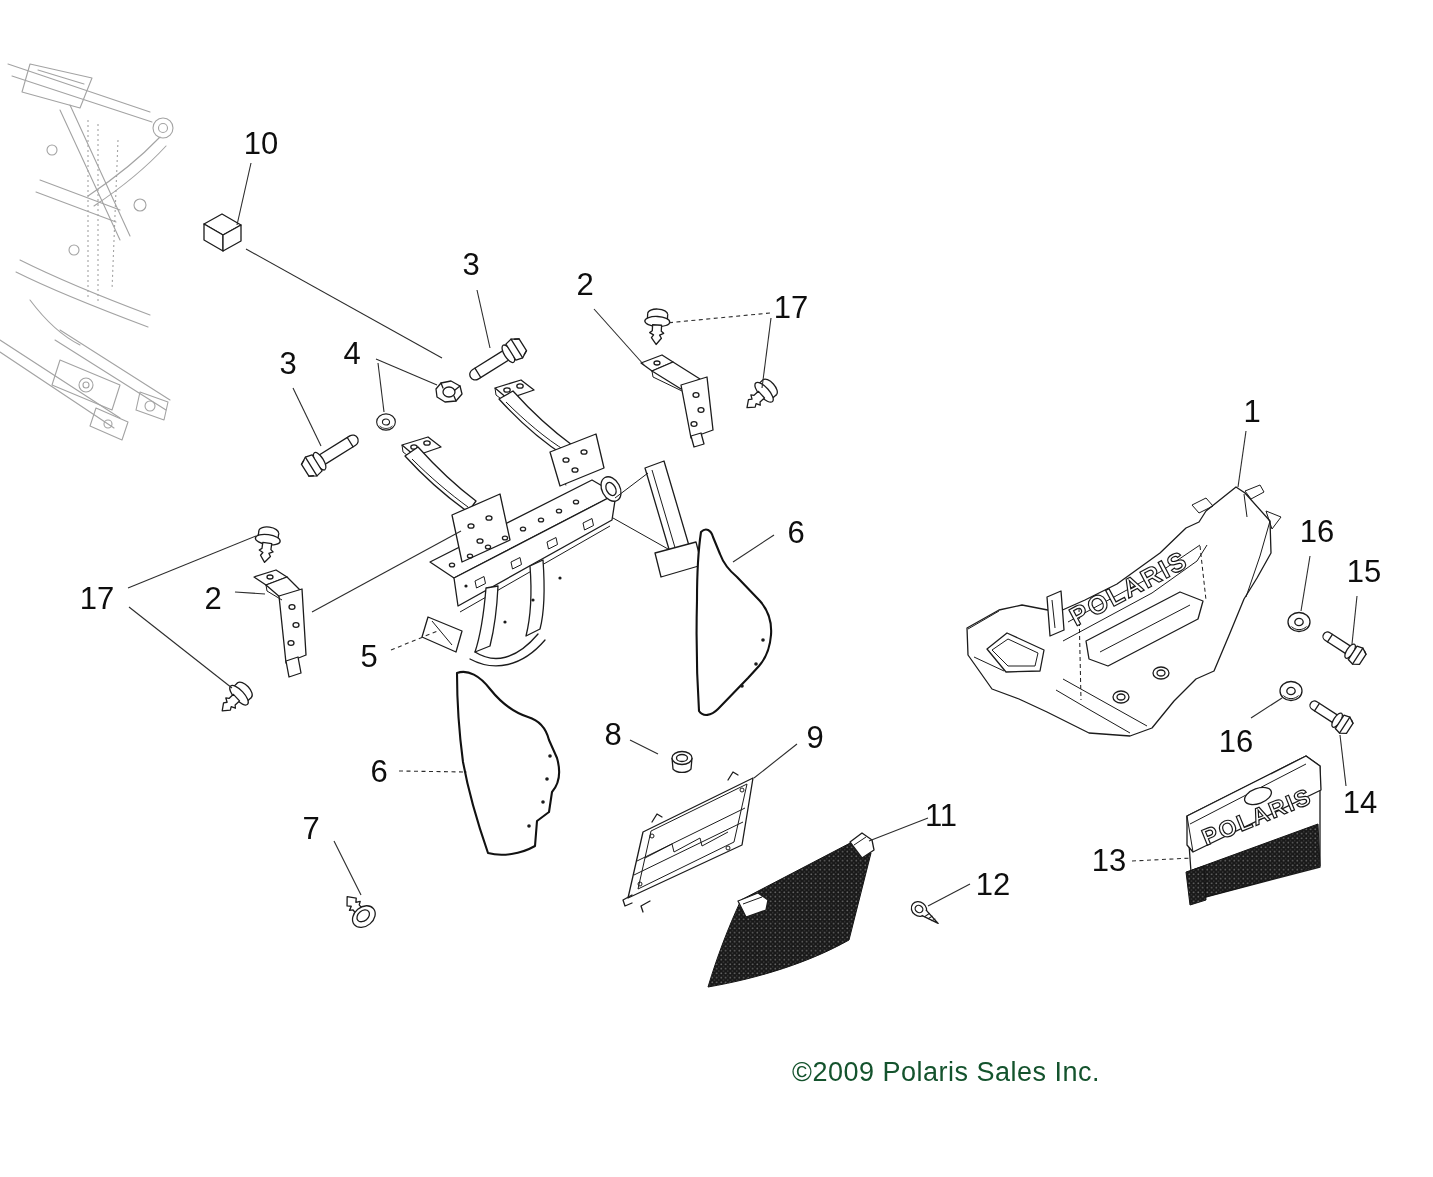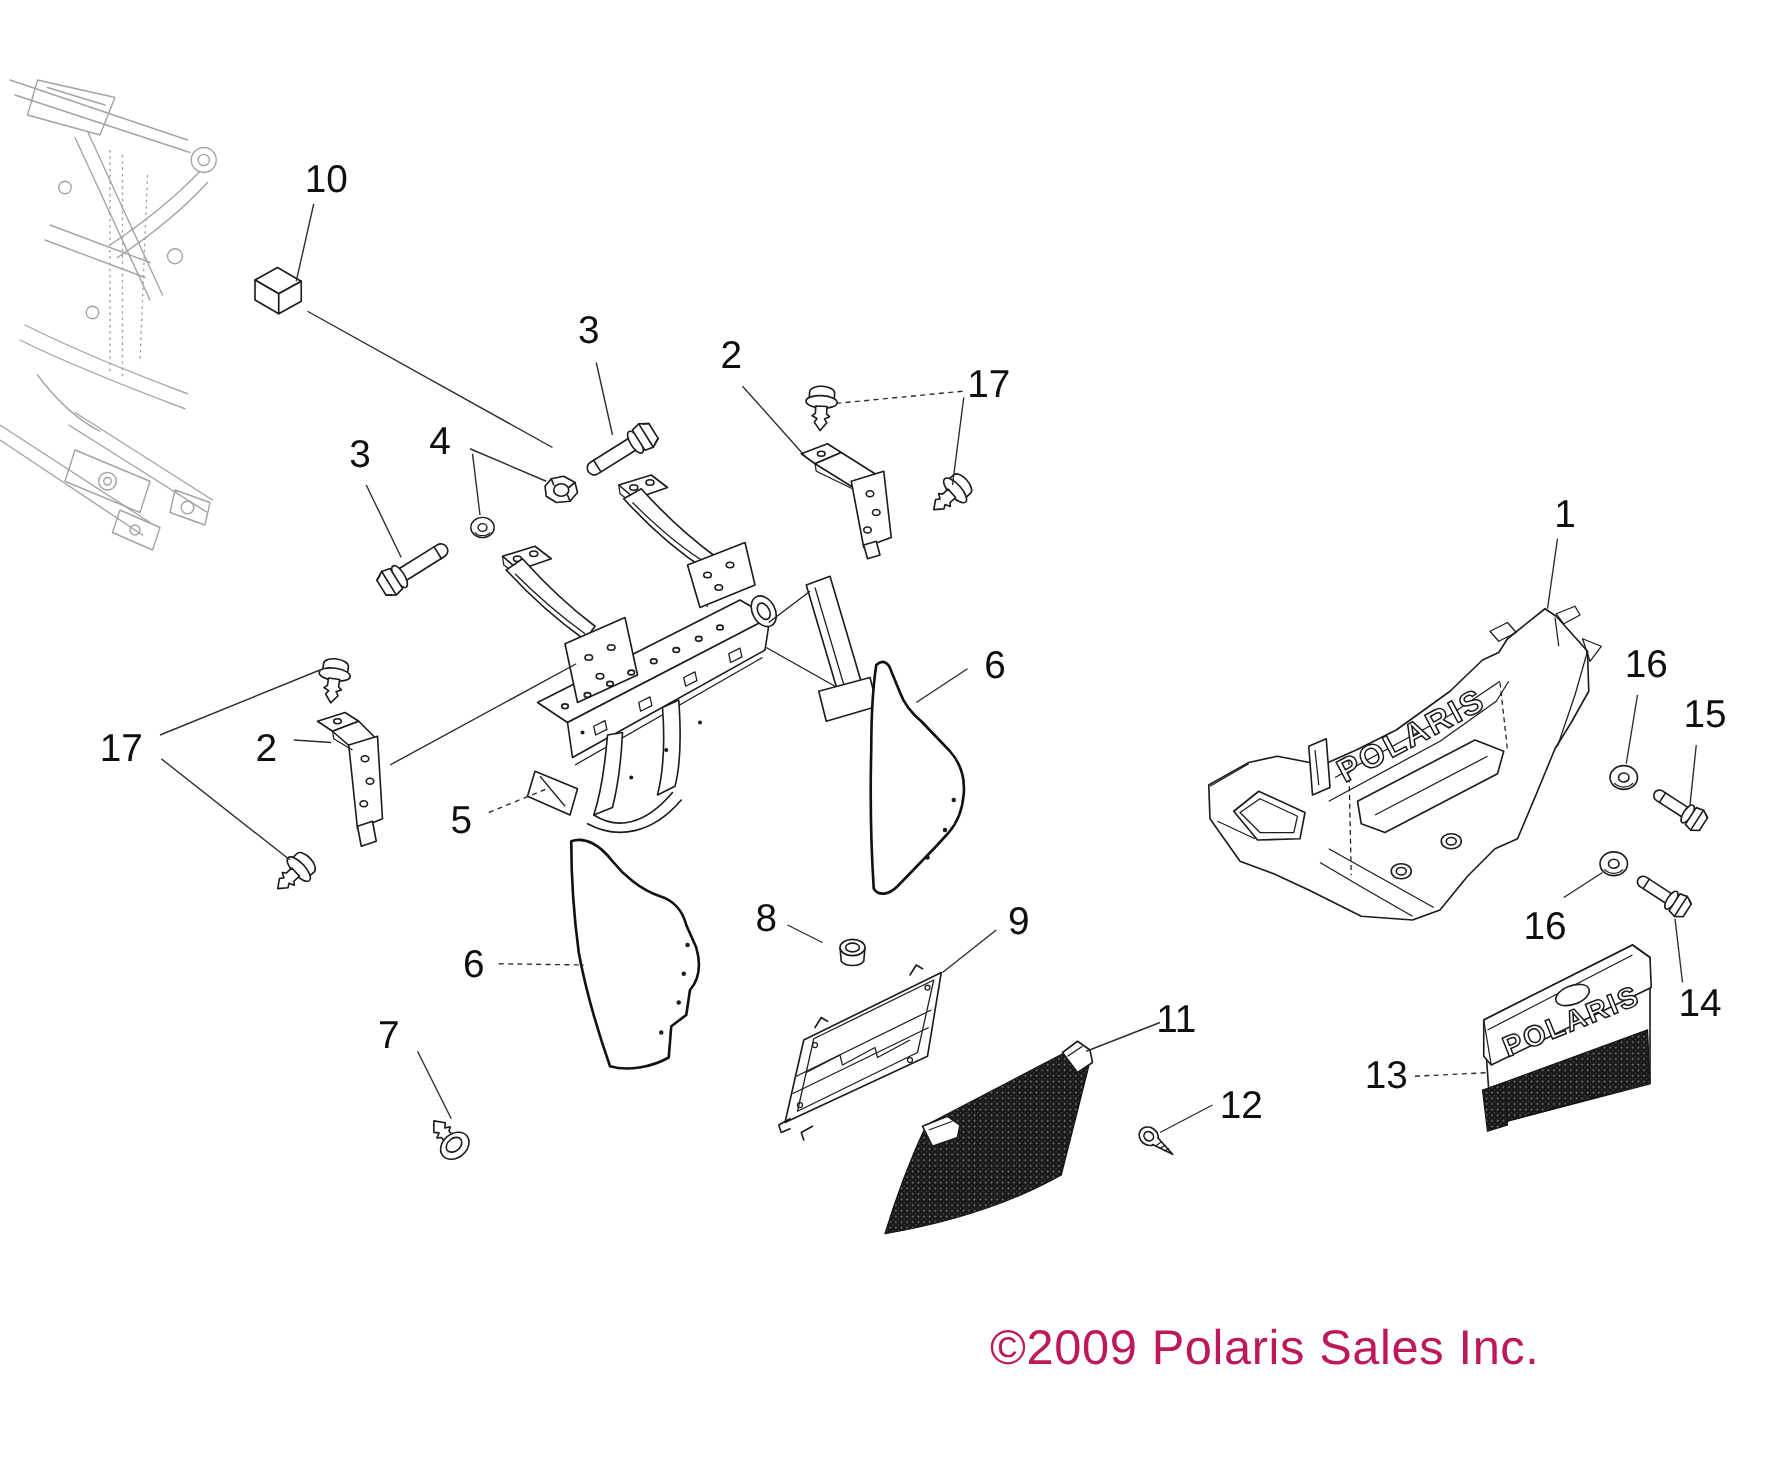--- a/index.html
+++ b/index.html
@@ -1,19 +1,19 @@
 <!DOCTYPE html>
 <html><head>
 <meta charset="utf-8">
 <style>
   html,body{margin:0;padding:0;background:#fff}
   .canvas{position:relative;width:1433px;height:1177px;background:#fff;overflow:hidden;
           font-family:"Liberation Sans",sans-serif}
   .canvas > svg{position:absolute;left:0;top:0}
-  .copyright{position:absolute;left:792px;top:1057px;font-size:39px;color:#be185d;
+  .copyright{position:absolute;left:792px;top:1057px;font-size:27px;color:#14532d;
              letter-spacing:.5px;white-space:nowrap}
   
   .ink{fill:none;stroke:#1c1c1c;stroke-width:1.3;stroke-linejoin:round;stroke-linecap:round}
   .white{fill:#ffffff;stroke:#1c1c1c;stroke-width:1.3;stroke-linejoin:round}
   .thin{fill:none;stroke:#1c1c1c;stroke-width:1;stroke-linejoin:round}
   .hid{fill:none;stroke:#1c1c1c;stroke-width:1;stroke-dasharray:4 3}
   .panel{fill:#ffffff;stroke:#111;stroke-width:2.1;stroke-linejoin:round}
   .ghost{fill:none;stroke:#a3a3a3;stroke-width:1.1;stroke-linejoin:round;stroke-linecap:round}
   .ghostf{fill:none;stroke:#a3a3a3;stroke-width:1.1;stroke-dasharray:2 3}
   .leader{fill:none;stroke:#2c2c2c;stroke-width:1.1}

